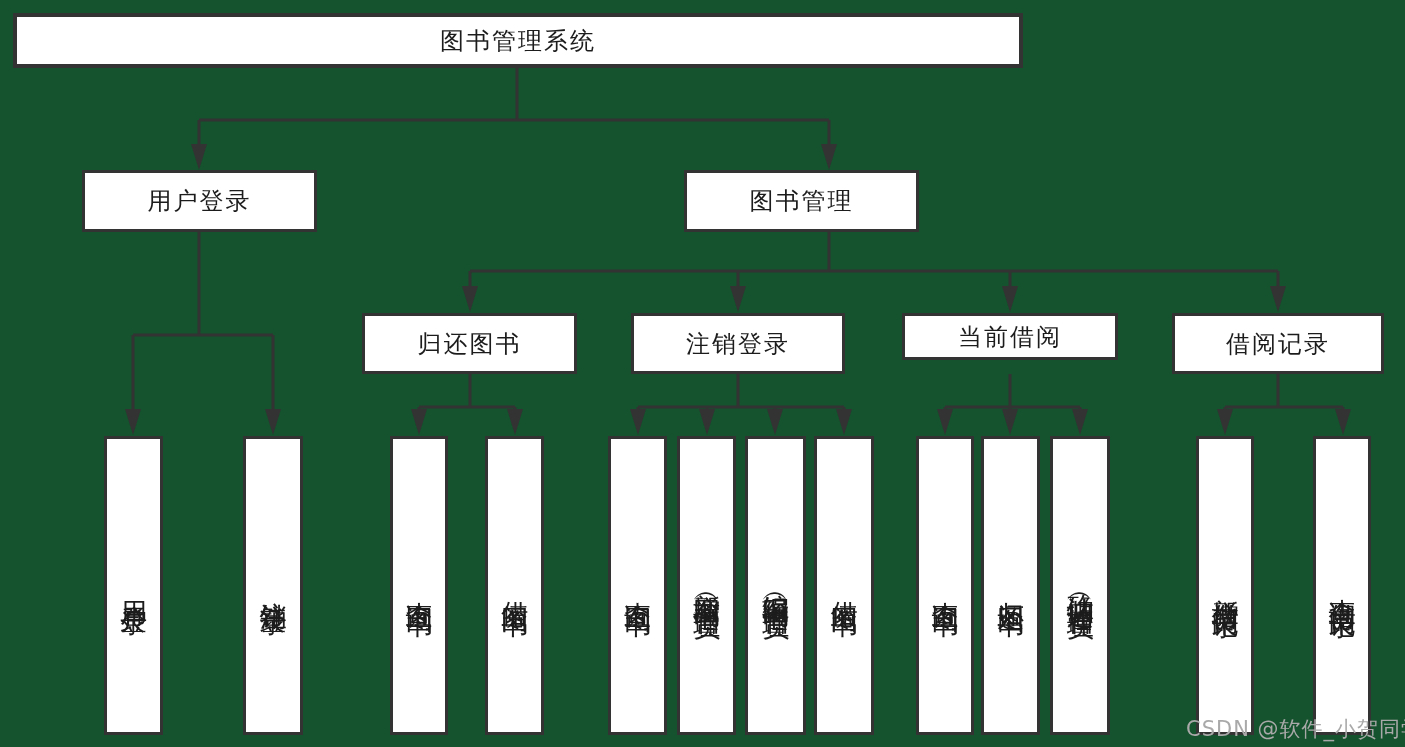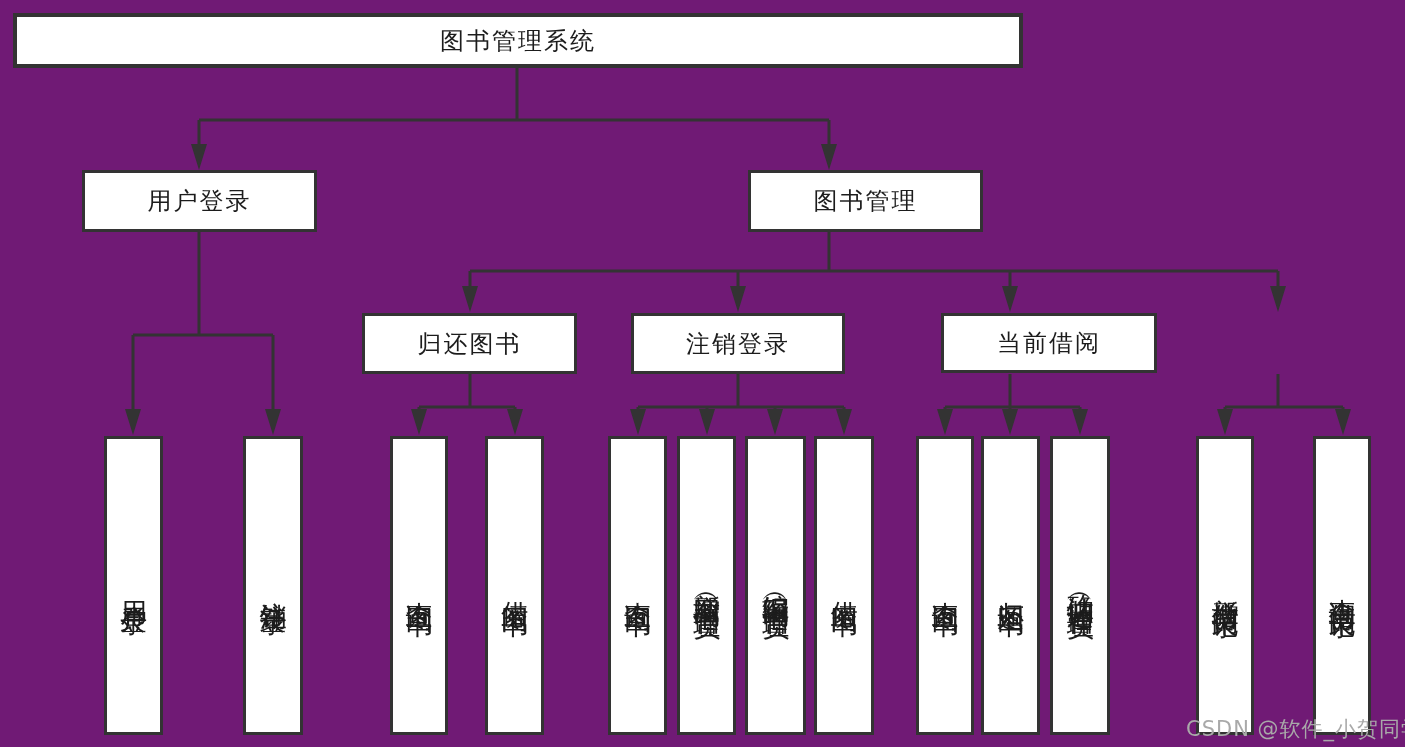--- a/index.html
+++ b/index.html
@@ -1,20 +1,20 @@
 <!DOCTYPE html>
 <html><head>
 <meta charset="utf-8">
 <style>
   html, body { margin: 0; padding: 0; background: #ffffff; }
   .canvas {
     position: relative;
     width: 1405px;
     height: 747px;
-    background: #701a75;
+    background: #14532d;
     font-family: "DejaVu Sans", "Liberation Sans", sans-serif;
     overflow: hidden;
   }
   .connectors {
     position: absolute;
     left: 0; top: 0;
     width: 1405px; height: 747px;
     pointer-events: none;
   }
   .hnode, .vnode {
@@ -37,24 +37,24 @@
     text-orientation: mixed;
     font-size: 27px;
     letter-spacing: 3px;
     line-height: 1.05;
     top: 436px;
     height: 299px;
   }
   
   .n-root   { left: 13px;   top: 13px;  width: 1010px; height: 55px; }
   .n-login  { left: 82px;   top: 170px; width: 235px;  height: 62px; }
-  .n-mgmt   { left: 748px;  top: 170px; width: 235px;  height: 62px; }
+  .n-mgmt   { left: 684px;  top: 170px; width: 235px;  height: 62px; }
   .n-newrec { left: 362px;  top: 313px; width: 215px;  height: 61px; }
   .n-borrow { left: 631px;  top: 313px; width: 214px;  height: 61px; }
-  .n-current{ left: 941px;  top: 313px; width: 216px;  height: 60px; }
+  .n-current{ left: 902px;  top: 313px; width: 216px;  height: 47px; }
   .n-record { left: 1172px; top: 313px; width: 212px;  height: 61px; }
   
   .l1  { left: 104px;  width: 59px; }
   .l2  { left: 243px;  width: 60px; }
   .l3  { left: 390px;  width: 58px; }
   .l4  { left: 485px;  width: 59px; }
   .l5  { left: 608px;  width: 59px; }
   .l6  { left: 677px;  width: 59px; }
   .l7  { left: 745px;  width: 61px; }
   .l8  { left: 814px;  width: 60px; }
@@ -109,20 +109,21 @@
   </svg>
 
   <div class="hnode root n-root">图书管理系统</div>
 
   <div class="hnode n-login">用户登录</div>
   <div class="hnode n-mgmt">图书管理</div>
 
   <div class="hnode n-newrec">归还图书</div>
   <div class="hnode n-borrow">注销登录</div>
   <div class="hnode n-current">当前借阅</div>
+  <div class="hnode n-record">借阅记录</div>
 
   <div class="vnode l1">用户登录</div>
   <div class="vnode l2">注销登录</div>
 
   <div class="vnode l3">查询图书</div>
   <div class="vnode l4">借阅图书</div>
 
   <div class="vnode l5">查询图书</div>
   <div class="vnode l6">新增图书（管理员）</div>
   <div class="vnode l7">编辑图书（管理员）</div>

